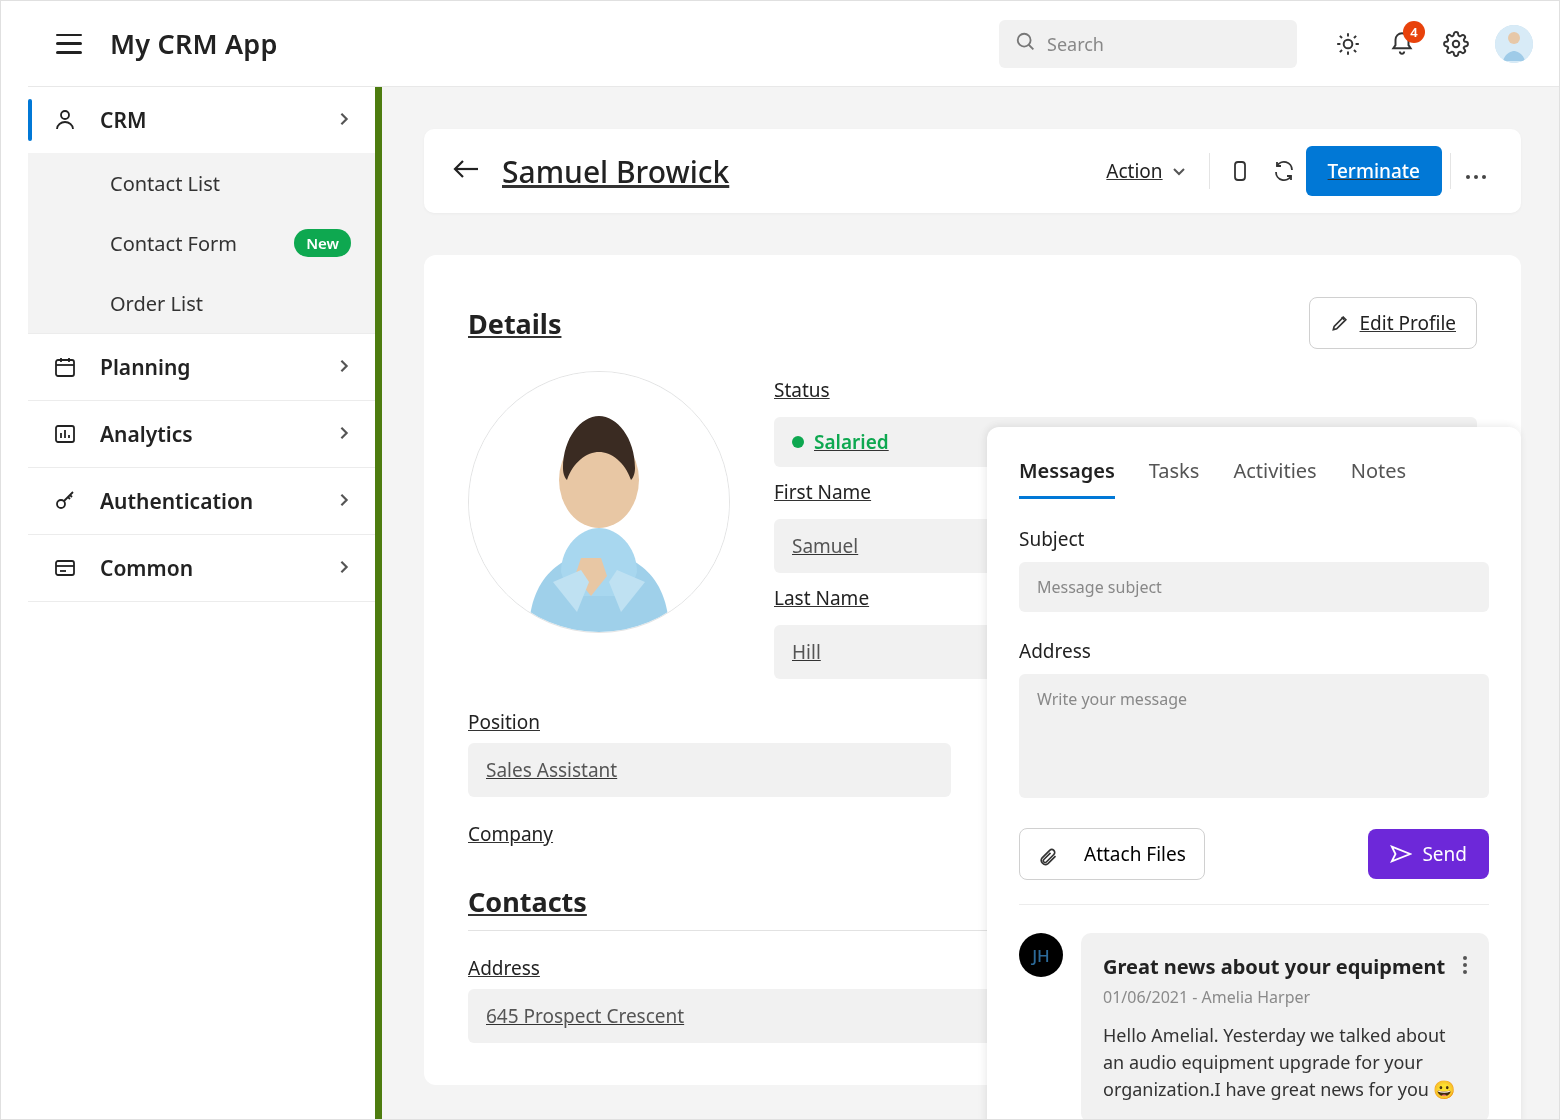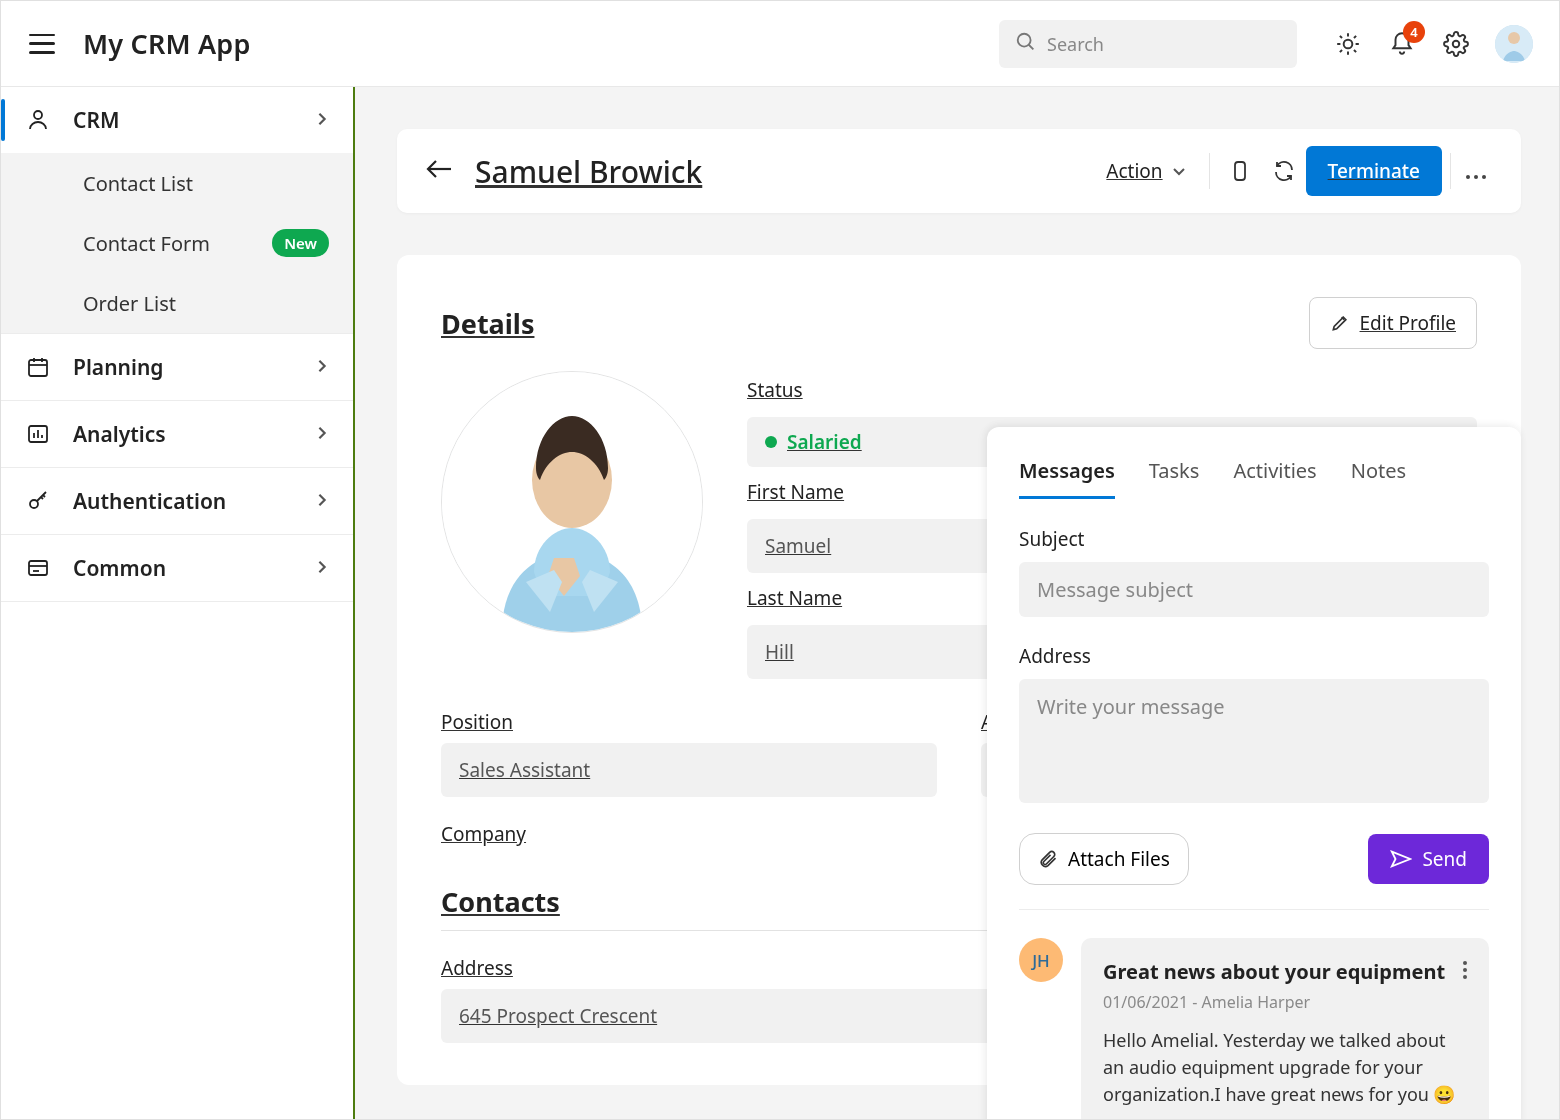--- a/index.html
+++ b/index.html
@@ -1,17 +1,17 @@
 <!DOCTYPE html>
 <html><head>
 <meta charset="utf-8">
 <style>
   * { box-sizing: border-box; margin: 0; padding: 0; font-family: 'Segoe UI', -apple-system, BlinkMacSystemFont, system-ui, sans-serif; }
   body { background: #fff; color: #333; font-size: 14px; }
-  .app { width: 1560px; height: 1120px; display: flex; flex-direction: column; border: 1px solid #e0e0e0; overflow: hidden; position: relative; }
+  .app { width: 1560px; height: 1120px; display: flex; flex-direction: column; border: 1px solid #e0e0e0; overflow: hidden; position: relative; padding-left: 27px; }
 
   
   .topbar { height: 86px; display: flex; align-items: center; padding: 0 26px 0 28px; border-bottom: 1px solid #e8e8e8; }
   .hamburger { width: 26px; height: 20px; display:flex; flex-direction:column; justify-content:space-between; cursor:pointer; }
   .hamburger span { height: 2.5px; background:#222; width:100%; border-radius:2px; }
   .app-title { font-size: 27px; font-weight: 600; margin-left: 28px; letter-spacing: .2px; color:#222; }
   .topbar-spacer { flex:1; }
   .search-box { display:flex; align-items:center; background:#f1f1f1; border-radius:6px; height:48px; width:298px; padding:0 16px; }
   .search-box svg { width:22px; height:22px; stroke:#777; fill:none; stroke-width:2; }
   .search-box input { border:none; background:transparent; font-size:18px; margin-left:10px; width:100%; outline:none; color:#555; }
@@ -20,21 +20,21 @@
   .icon-btn { width:30px; height:30px; display:flex; align-items:center; justify-content:center; cursor:pointer; position:relative; }
   .icon-btn svg { width:26px; height:26px; stroke:#333; fill:none; stroke-width:1.8; }
   .badge { position:absolute; top:-8px; right:-8px; background:#e8420b; color:white; font-size:13px; font-weight:600; border-radius:50%; width:22px; height:22px; display:flex; align-items:center; justify-content:center; }
   .avatar-sm { width:38px; height:38px; border-radius:50%; background:#c9e0ee; display:flex; align-items:center; justify-content:center; position:relative; overflow:hidden; }
   .avatar-sm svg { width:38px; height:38px; }
 
   
   .body { flex:1; display:flex; min-height:0; }
 
   
-  .sidebar { width: 354px; border-right:2px solid #4d7c0f; background:#fff; }
+  .sidebar { width: 354px; border-right:7px solid #4d7c0f; background:#fff; }
   .nav-item { height:66px; display:flex; align-items:center; padding:0 24px; cursor:pointer; position:relative; }
   .nav-item .nav-icon { width:26px; height:26px; display:flex; align-items:center; justify-content:center; }
   .nav-item .nav-icon svg { width:24px; height:24px; stroke:#222; fill:none; stroke-width:1.8; }
   .nav-item .label { font-size:21px; font-weight:600; margin-left:22px; flex:1; color:#222; }
   .nav-item .chev { }
   .nav-item .chev svg { width:14px; height:14px; stroke:#555; fill:none; stroke-width:2.5; }
   .nav-item.active::before { content:""; position:absolute; left:0; top:12px; bottom:12px; width:4px; background:#0178d6; border-radius:3px; }
   .nav-sub { background:#f3f3f3; }
   .sub-item { height:60px; display:flex; align-items:center; padding-left: 82px; padding-right:24px; cursor:pointer; font-size:20px; color:#333; }
   .sub-item .sub-label { flex:1; }
@@ -81,31 +81,31 @@
   .section-title { font-size:27px; font-weight:700; color:#222; margin-top:36px; padding-bottom:10px; border-bottom:1px solid #e2e2e2; }
 
   
   .side-panel { position:absolute; right:38px; top: 340px; width: 534px; background:#fff; border-radius:12px 12px 0 0; box-shadow: -2px 0 10px rgba(0,0,0,.06), 0 -2px 8px rgba(0,0,0,.04); padding: 30px 32px 20px; }
   .tabs { display:flex; gap:34px; border-bottom:1px solid transparent; }
   .tab { font-size:20px; color:#555; padding-bottom:12px; cursor:pointer; }
   .tab.active { color:#222; font-weight:600; border-bottom:3px solid #0178d6; }
 
   .form-label { font-size:19px; color:#222; margin-top:26px; }
   .input-line { background:#f1f1f1; border-radius:6px; margin-top:10px; }
-  .input-line input, .input-line textarea { width:100%; border:none; background:transparent; padding:14px 18px; font-size:20px; outline:none; font-family:inherit; resize:none; }
+  .input-line input, .input-line textarea { width:100%; border:none; background:transparent; padding:14px 18px; font-size:16px; outline:none; font-family:inherit; resize:none; }
   .input-line textarea { height:120px; }
   .input-line input::placeholder, .input-line textarea::placeholder { color:#888; }
 
   .panel-btns { display:flex; justify-content:space-between; align-items:center; margin-top:30px; padding-bottom:24px; border-bottom:1px solid #ececec; }
-  .btn-outline-sm { display:flex; align-items:center; gap:10px; border:1px solid #d0d0d0; border-radius:16px; padding:12px 18px; font-size:19px; cursor:pointer; background:#fff; }
+  .btn-outline-sm { display:flex; align-items:flex-end; gap:26px; border:1px solid #d0d0d0; border-radius:8px; padding:12px 18px; font-size:19px; cursor:pointer; background:#fff; }
   .btn-send { display:flex; align-items:center; gap:10px; background:#6d28d9; color:#fff; border:none; border-radius:8px; padding:12px 22px; font-size:19px; cursor:pointer; }
   .btn-send svg { stroke:#fff; fill:none; width:22px; height:20px; stroke-width:2; }
 
   .msg-item { display:flex; gap:18px; margin-top:28px; align-items:flex-start; }
-  .msg-avatar { width:44px; height:44px; border-radius:50%; background:#fdba74; display:flex; align-items:center; justify-content:center; font-size:17px; font-weight:500; color:#2c6a99; flex-shrink:0; }
+  .msg-avatar { width:44px; height:44px; border-radius:50%; background:#000000; display:flex; align-items:center; justify-content:center; font-size:17px; font-weight:500; color:#2c6a99; flex-shrink:0; }
   .msg-body { flex:1; background:#f1f1f1; border-radius:10px; padding:20px 22px; position:relative; }
   .msg-head { display:flex; align-items:center; gap:8px; }
   .msg-subj { font-size:20px; font-weight:700; color:#222; flex:1; }
   .msg-menu svg { width:4px; height:18px; }
   .msg-menu circle { fill:#555; }
   .msg-meta { font-size:16px; color:#8a8a8a; margin-top:6px; }
   .msg-text { font-size:18px; color:#333; margin-top:14px; line-height:1.5; }
 </style>
 </head>
 <body>

